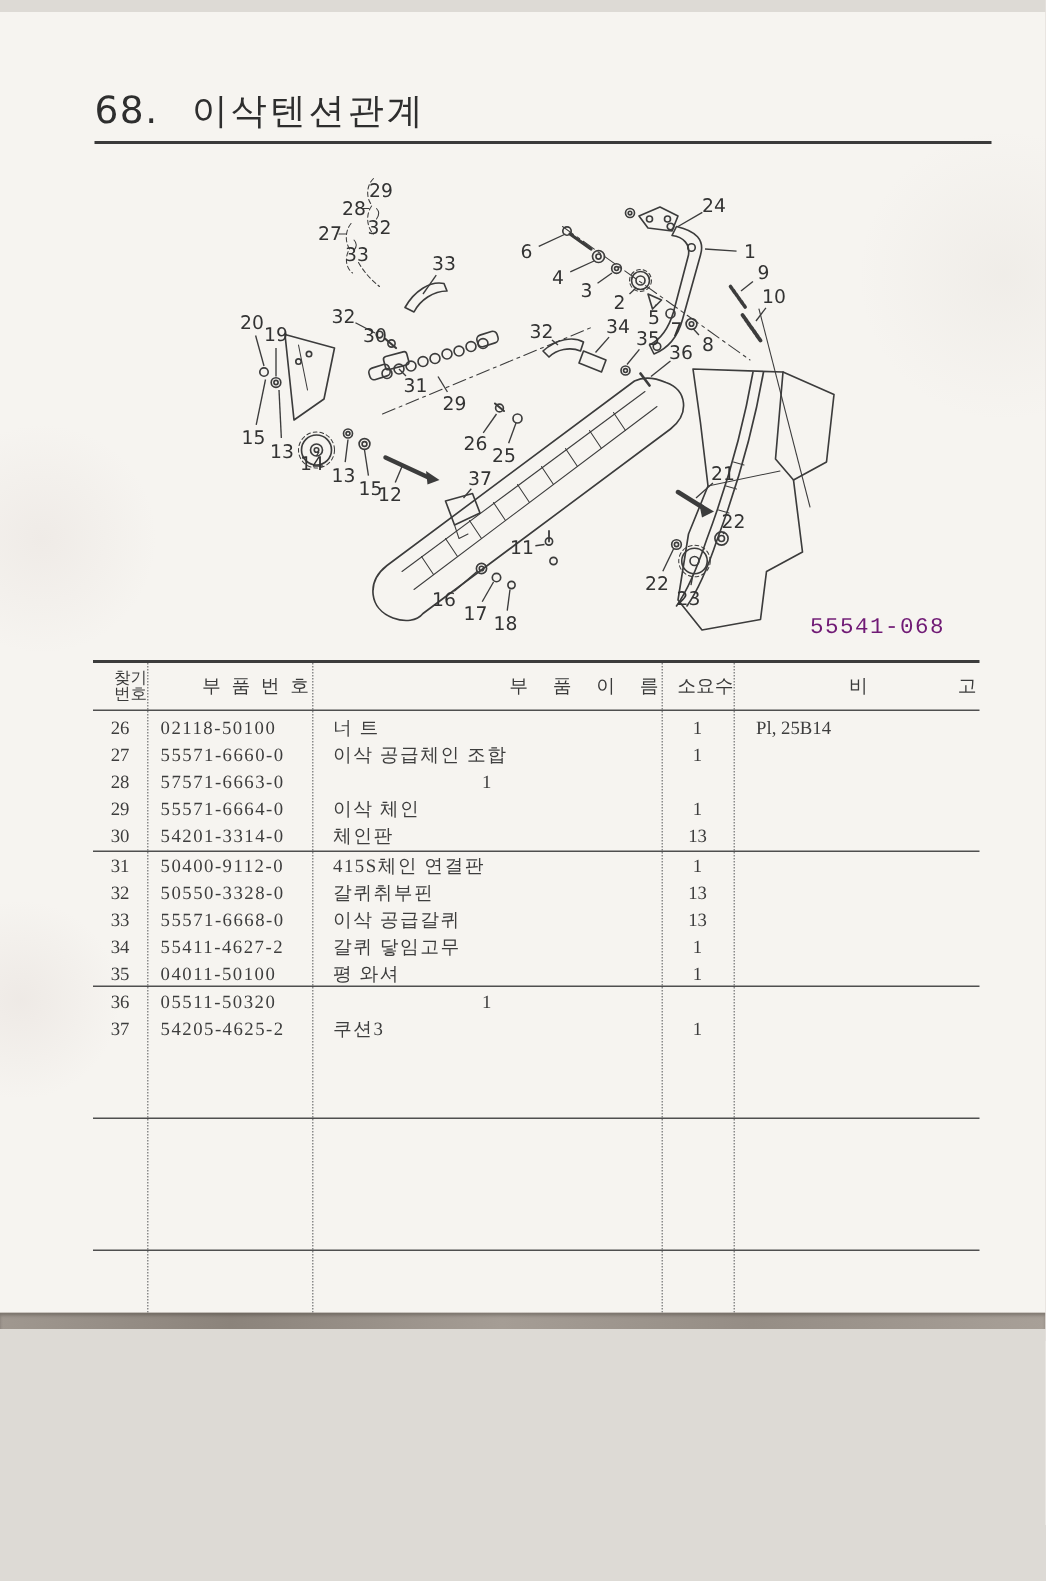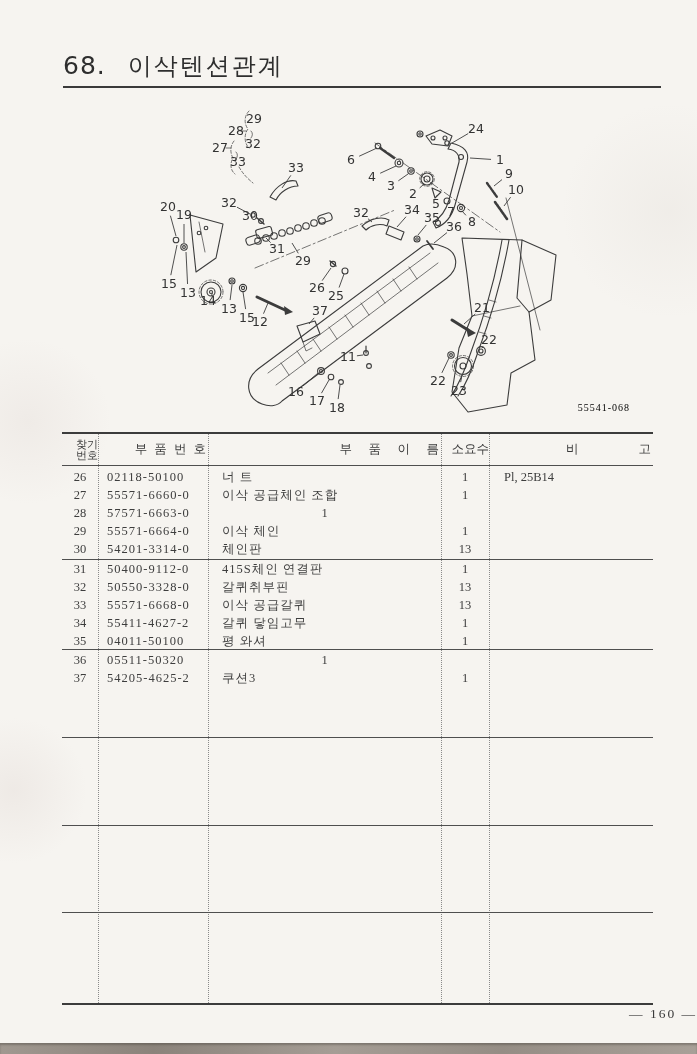--- a/index.html
+++ b/index.html
@@ -1,36 +1,36 @@
 <!DOCTYPE html>
 <html><head>
 <meta charset="utf-8">
 <style>
   html,body{margin:0;padding:0;background:#dddad5;}
   .page{
-    position:relative;width:697px;height:1054px;margin:0 auto;
+    position:relative;width:697px;height:878px;margin:8px auto;
     background:#f6f4f0;overflow:hidden;
     font-family:"Liberation Serif","DejaVu Serif",serif;color:#3d3d3d;
   }
   
   .page::before{
     content:"";position:absolute;inset:0;pointer-events:none;
     background:
       radial-gradient(circle at 4% 40%, rgba(190,170,165,.12), transparent 9%),
       radial-gradient(circle at 2% 75%, rgba(190,170,165,.14), transparent 7%),
       radial-gradient(circle at 96% 20%, rgba(185,175,165,.10), transparent 10%);
   }
   .sec-head{position:absolute;left:63px;top:50px;display:flex;align-items:baseline;
     font-family:"DejaVu Sans","Liberation Sans",sans-serif;color:#2e2e2e;}
   .sec-num{font-size:25px;letter-spacing:1px;}
   .sec-title{font-size:24px;margin-left:22px;letter-spacing:2px;}
   .title-rule{position:absolute;left:63px;top:86px;width:598px;height:2px;background:#3a3a3a;}
 
   .docnum{position:absolute;top:402px;left:0;width:630px;text-align:right;
-    font-family:Liberation Serif, serif;font-size:10px;letter-spacing:1px;color:#000000;}
+    font-family:Liberation Mono, monospace;font-size:15px;letter-spacing:1px;color:#701a75;}
 
   svg.diagram{position:absolute;left:0;top:95px;}
   .s{fill:none;stroke:#3c3c3c;stroke-width:1.1;stroke-linejoin:round;stroke-linecap:round;}
   .sf{fill:#3c3c3c;stroke:none;}
   .thin{stroke-width:0.7;}
   .dash{stroke-dasharray:2.5 2;}
   .dash32{stroke-dasharray:3 2;}
   .dashdot{stroke-dasharray:9 3 2 3;stroke-width:0.7;}
 
   .ptable{position:absolute;left:62px;top:432px;width:591px;height:569px;

